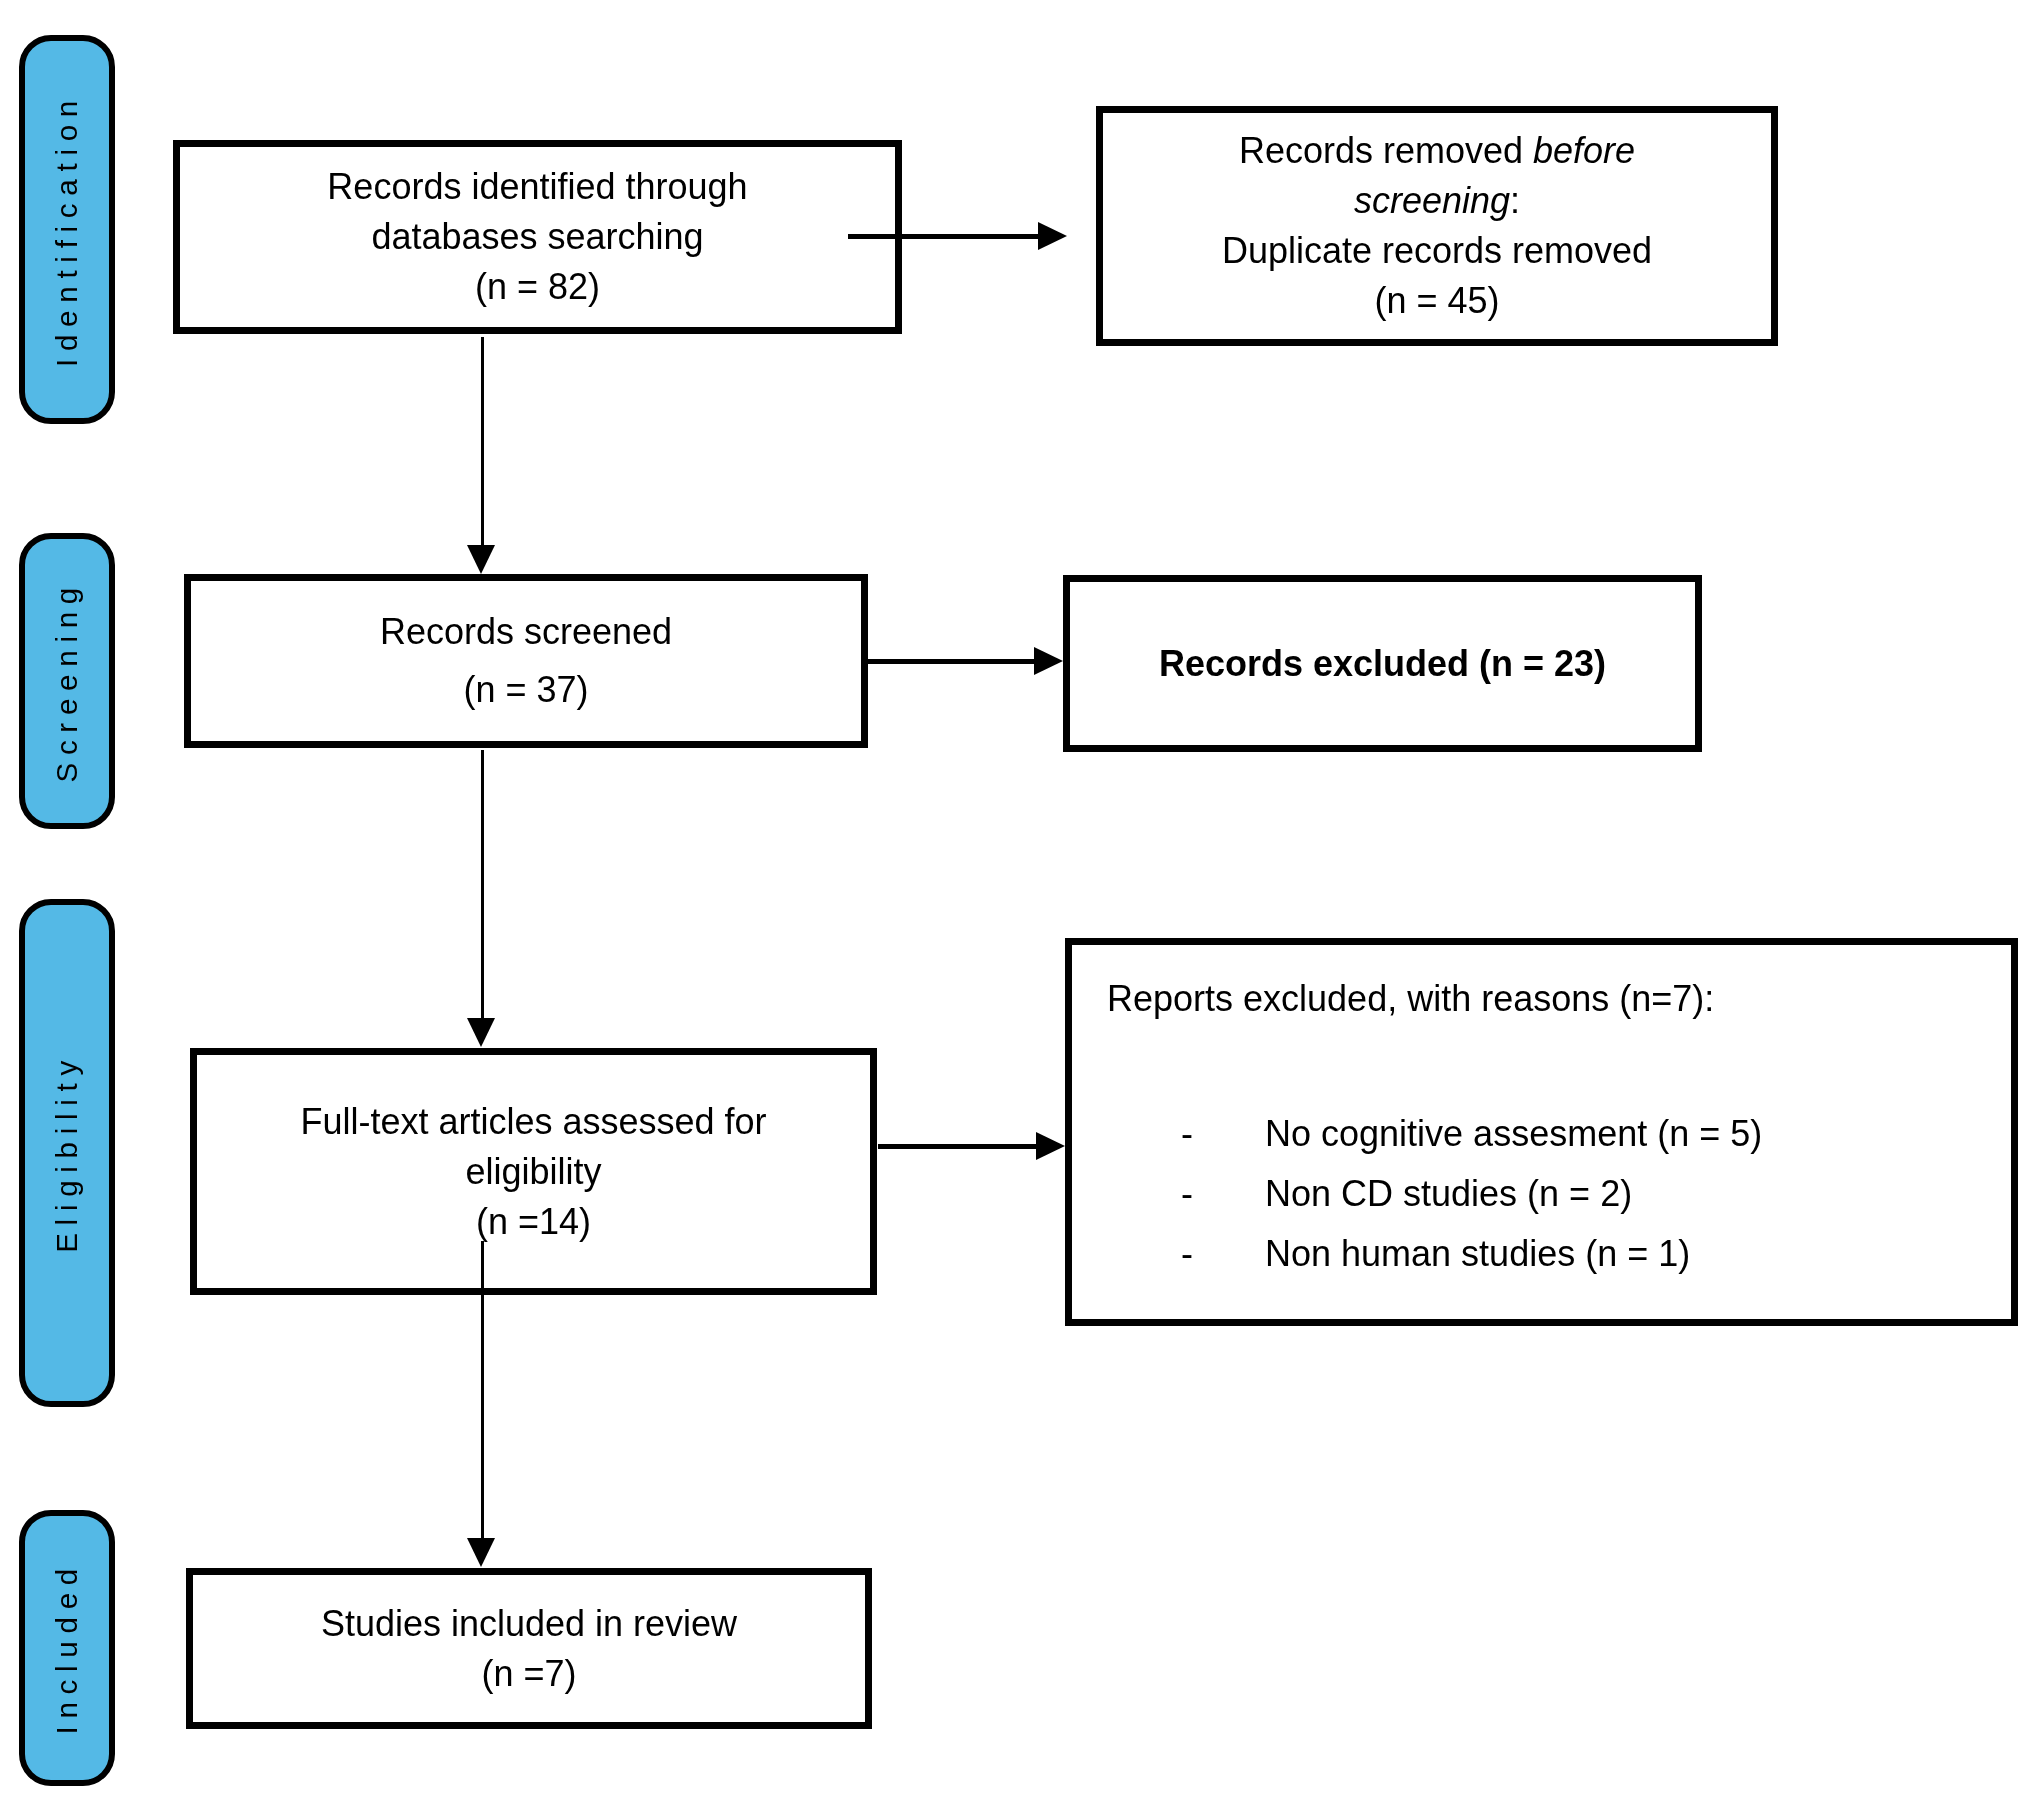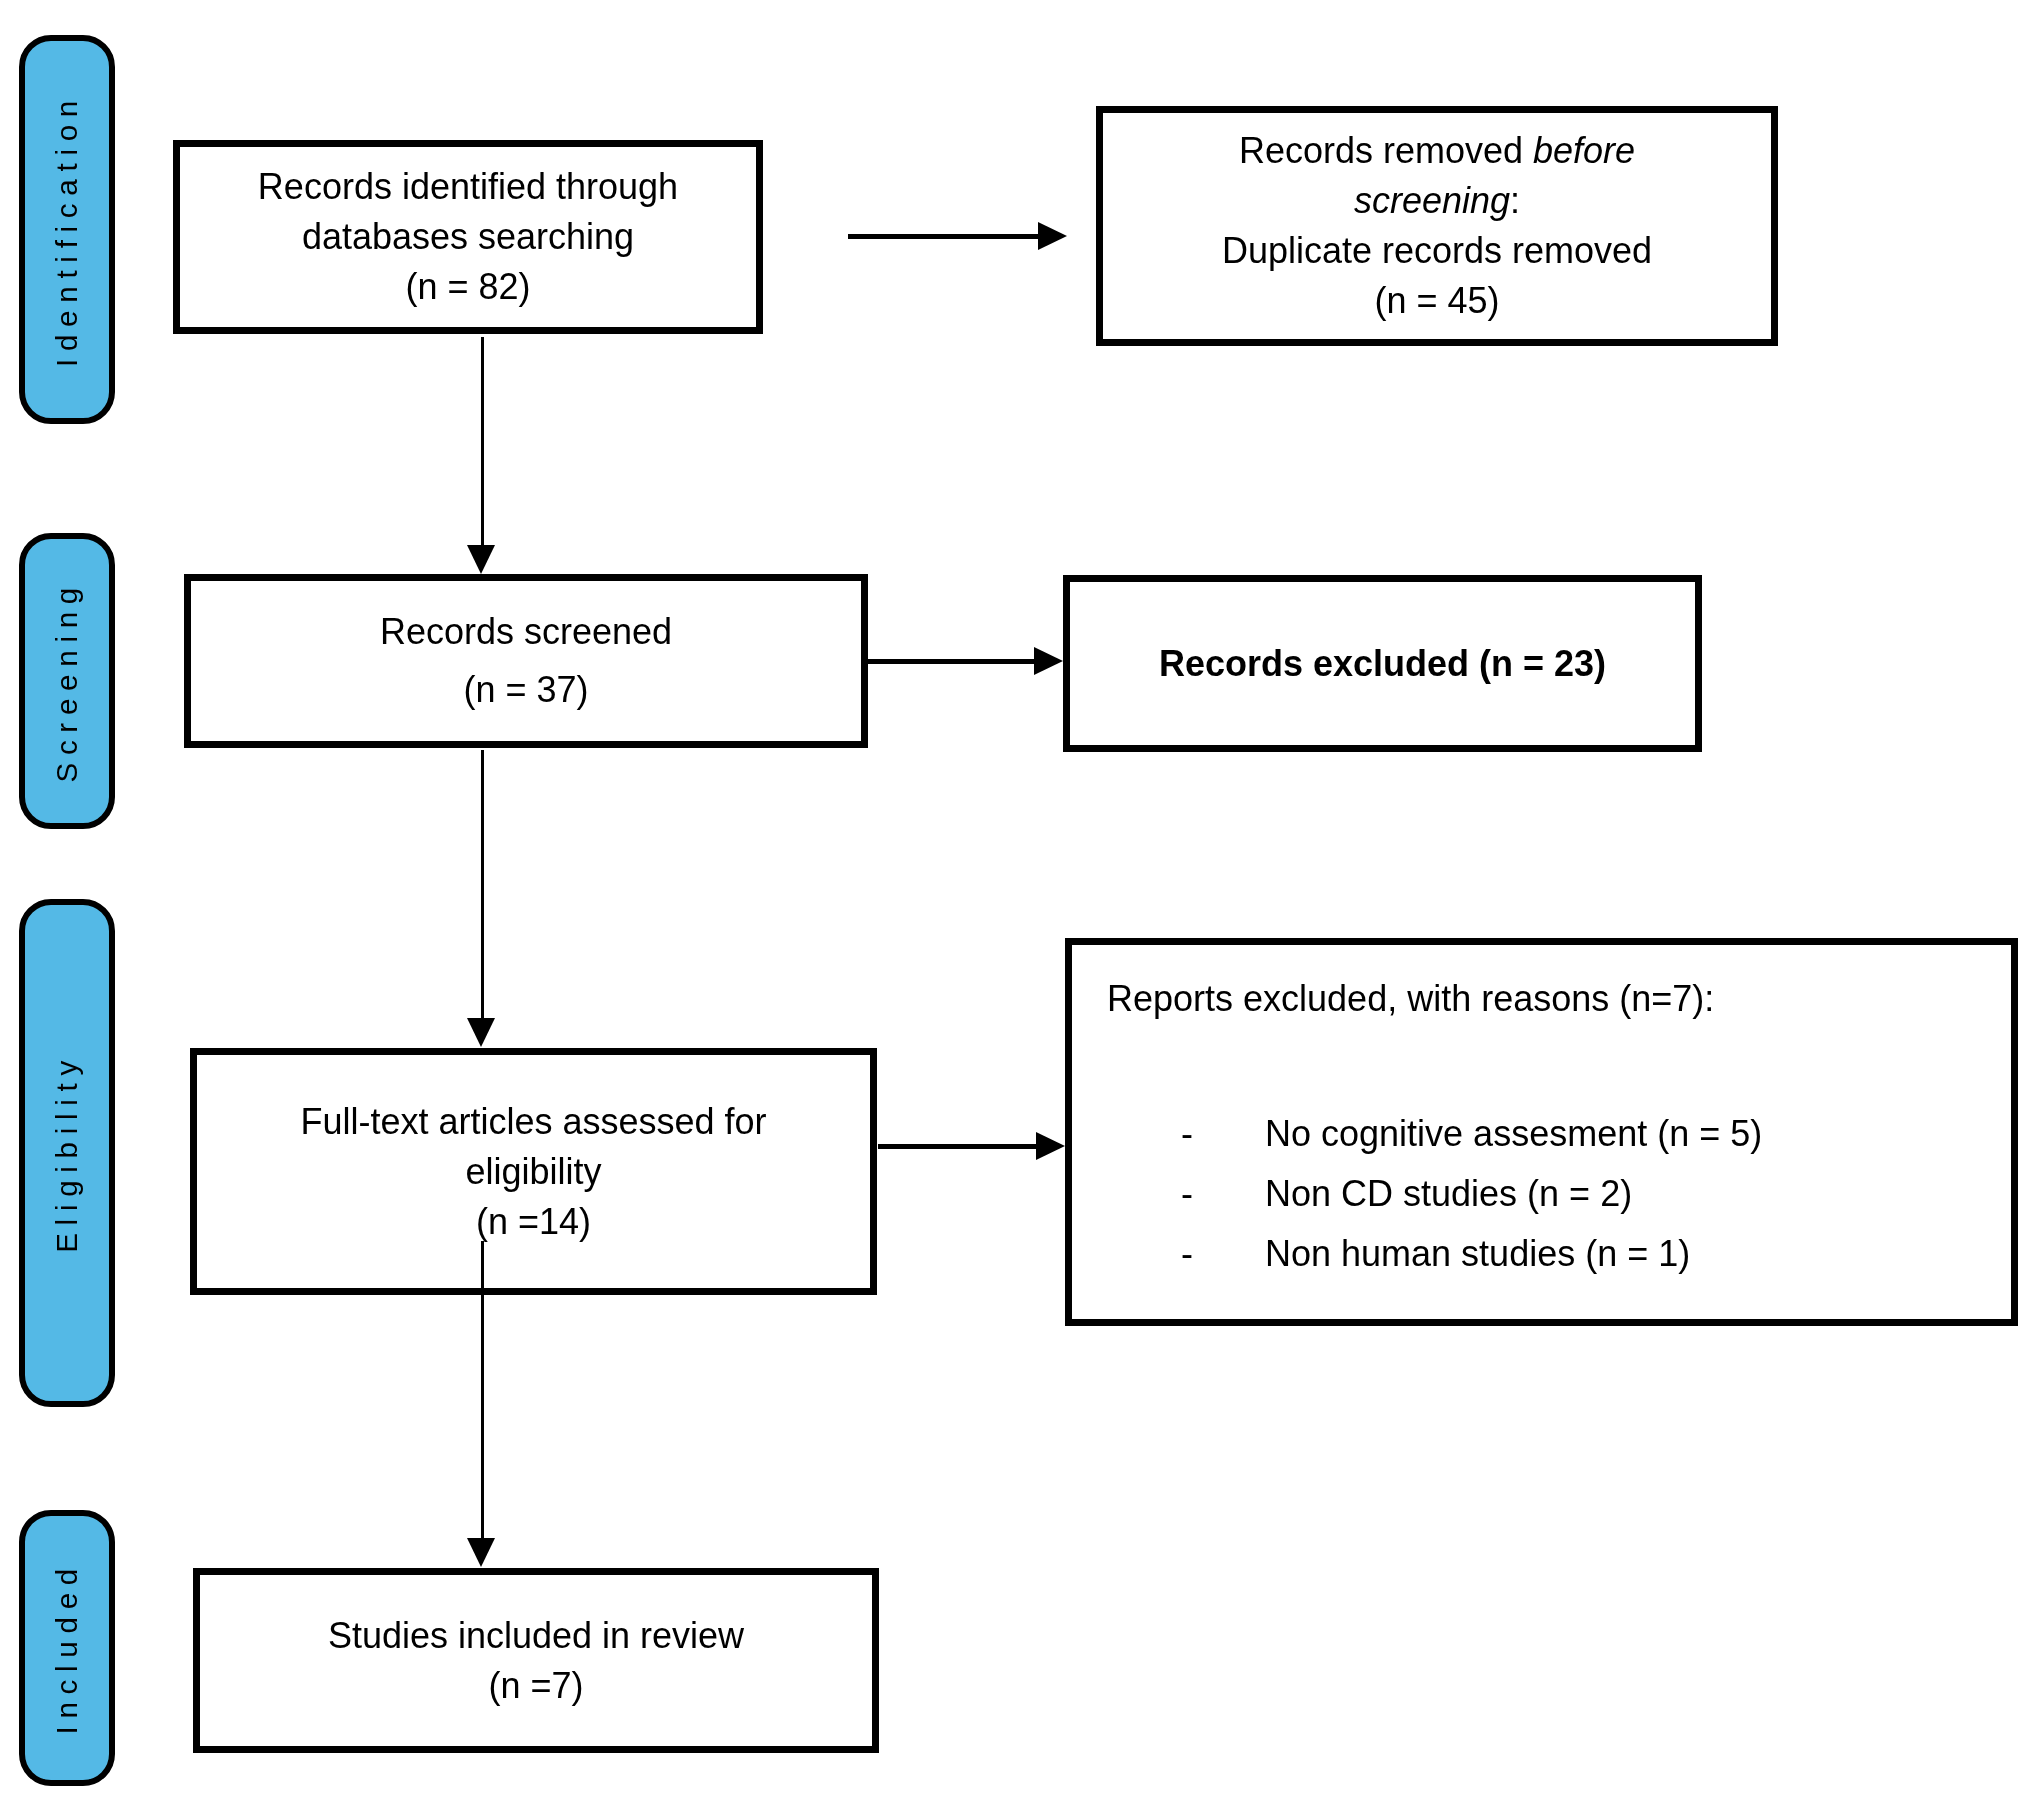--- a/index.html
+++ b/index.html
@@ -30,29 +30,29 @@
   .pill-eligibility{top:899px;height:508px;}
   .pill-included{top:1510px;height:276px;}
 
   
   .flow-box{
     position:absolute;box-sizing:border-box;background:var(--box-bg);
     border:7.7px solid var(--line);
     display:flex;flex-direction:column;align-items:center;justify-content:center;
     text-align:center;font-size:36px;line-height:50px;
   }
-  .box-identified{left:173px;top:140px;width:590px;height:194px;}
+  .box-identified{left:173px;top:140px;width:729px;height:194px;}
   .box-removed{left:1068px;top:106px;width:682px;height:240px;margin-left:28px;}
   .box-screened{left:184px;top:574px;width:684px;height:174px;gap:8px;}
   .box-excluded{left:1063px;top:575px;width:639px;height:177px;font-weight:bold;}
   .box-fulltext{left:190px;top:1048px;width:687px;height:247px;}
   .box-reports{left:1065px;top:938px;width:953px;height:388px;
     align-items:flex-start;justify-content:flex-start;text-align:left;
     padding:29px 26px 26px 35px;}
-  .box-included{left:193px;top:1568px;width:686px;height:185px;}
+  .box-included{left:186px;top:1568px;width:686px;height:161px;}
 
   .box-reports .reasons-list{list-style:none;margin:80px 0 0 0;padding:0 0 0 74px;}
   .box-reports .reason-row{display:flex;line-height:60px;}
   .box-reports .dash{width:84px;flex:0 0 auto;}
 
   
   .vline{position:absolute;width:3.2px;background:var(--line);}
   .hline{position:absolute;height:5.1px;background:var(--line);}
   .arrow-down{
     position:absolute;width:0;height:0;

